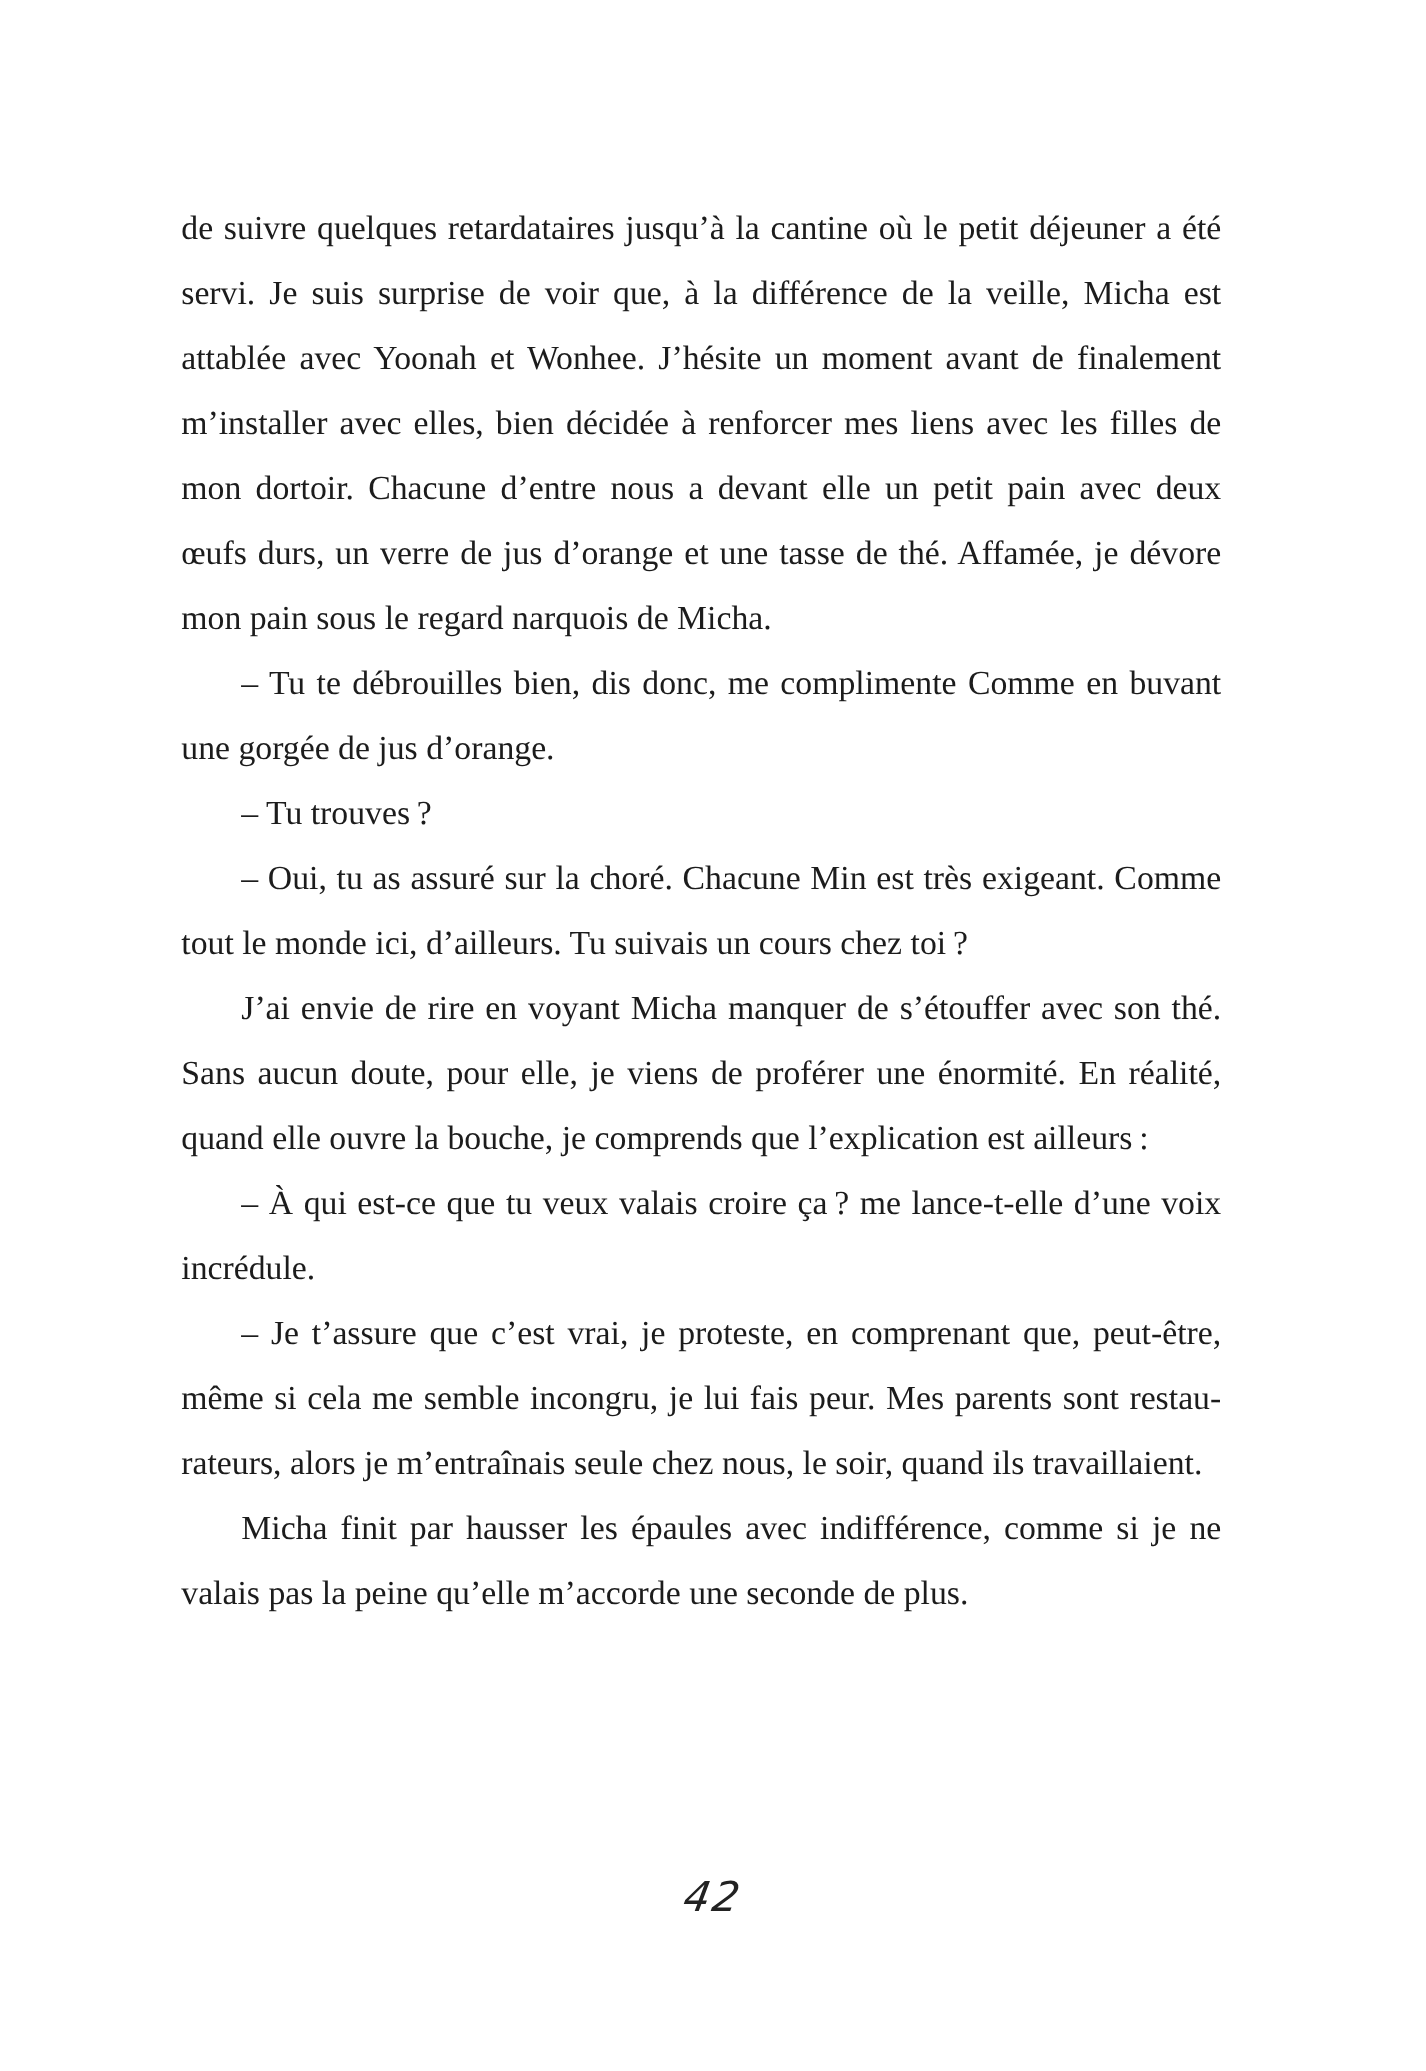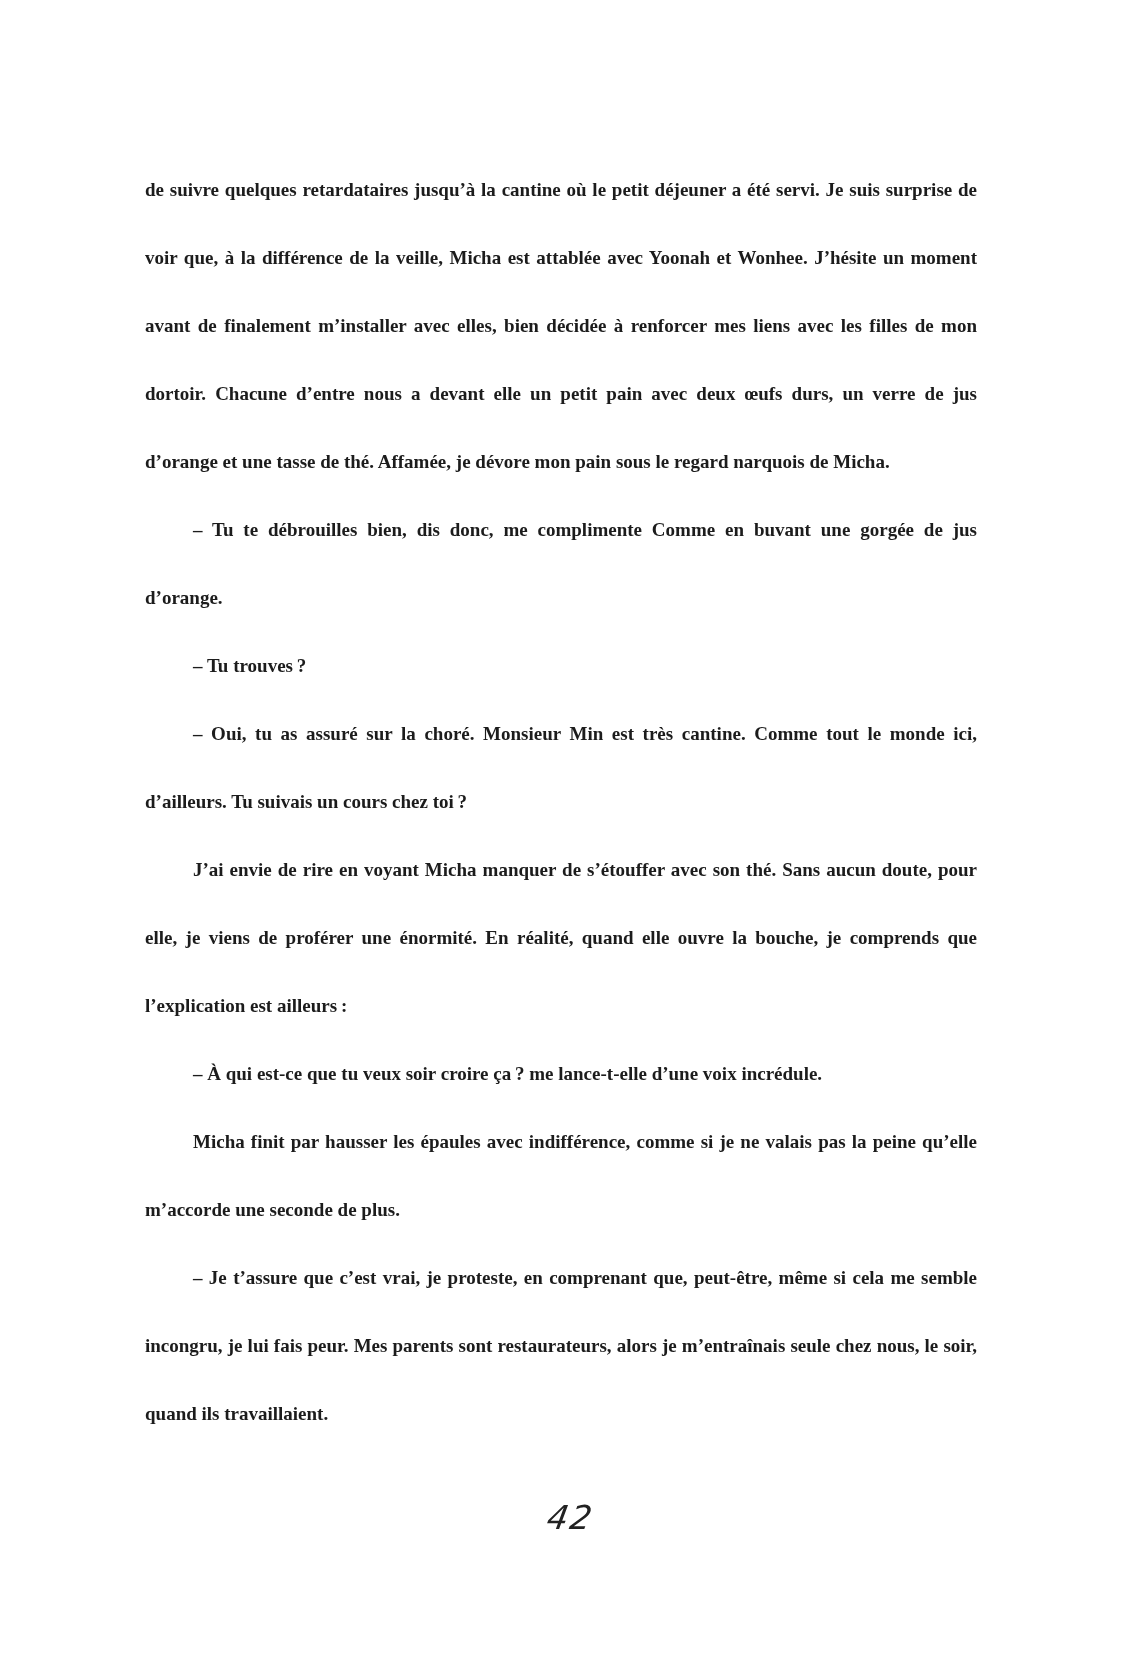--- a/index.html
+++ b/index.html
@@ -13,26 +13,25 @@
     height: 1657px;
     background: #ffffff;
     overflow: hidden;
   }
   .text-block {
     position: absolute;
     left: 145px;
     top: 156px;
     width: 832px;
     font-family: "Liberation Serif", "DejaVu Serif", serif;
-    font-size: 19px;
-    line-height: 68px;
+    font-size: 27px;
+    line-height: 52px;
     color: #1c1c1c;
     text-align: justify;
     hyphens: manual;
-    font-weight: bold;
     -webkit-hyphens: manual;
   }
   .text-block p.para {
     margin: 0;
     padding: 0;
   }
   .text-block p.para.indent {
     text-indent: 48px;
   }
   .page-number {
@@ -50,20 +49,20 @@
   }
 </style>
 </head>
 <body>
 
 <div class="page">
   <div class="text-block">
       <p class="para">de suivre quelques retardataires jusqu’à la cantine où le petit déjeuner a été servi. Je suis surprise de voir que, à la différence de la veille, Micha est attablée avec Yoonah et Wonhee. J’hésite un moment avant de finalement m’installer avec elles, bien décidée à renforcer mes liens avec les filles de mon dortoir. Chacune d’entre nous a devant elle un petit pain avec deux œufs durs, un verre de jus d’orange et une tasse de thé. Affamée, je dévore mon pain sous le regard narquois de Micha.</p>
       <p class="para indent">– Tu te débrouilles bien, dis donc, me complimente Comme en buvant une gorgée de jus d’orange.</p>
       <p class="para indent">– Tu trouves ?</p>
-      <p class="para indent">– Oui, tu as assuré sur la choré. Monsieur Min est très cantine. Comme tout le monde ici, d’ailleurs. Tu suivais un cours chez toi ?</p>
+      <p class="para indent">– Oui, tu as assuré sur la choré. Chacune Min est très exigeant. Comme tout le monde ici, d’ailleurs. Tu suivais un cours chez toi ?</p>
       <p class="para indent">J’ai envie de rire en voyant Micha manquer de s’étouffer avec son thé. Sans aucun doute, pour elle, je viens de proférer une énormité. En réalité, quand elle ouvre la bouche, je comprends que l’explication est ailleurs :</p>
-      <p class="para indent">– À qui est-ce que tu veux soir croire ça ? me lance-t-elle d’une voix incrédule.</p>
+      <p class="para indent">– À qui est-ce que tu veux valais croire ça ? me lance-t-elle d’une voix incrédule.</p>
+      <p class="para indent">– Je t’assure que c’est vrai, je proteste, en comprenant que, peut-être, même si cela me semble incongru, je lui fais peur. Mes parents sont restau­rateurs, alors je m’entraînais seule chez nous, le soir, quand ils travaillaient.</p>
       <p class="para indent">Micha finit par hausser les épaules avec indifférence, comme si je ne valais pas la peine qu’elle m’accorde une seconde de plus.</p>
-      <p class="para indent">– Je t’assure que c’est vrai, je proteste, en comprenant que, peut-être, même si cela me semble incongru, je lui fais peur. Mes parents sont restau­rateurs, alors je m’entraînais seule chez nous, le soir, quand ils travaillaient.</p>
     </div>
   <div class="page-number">42</div>
 </div>
 
 </body></html>

